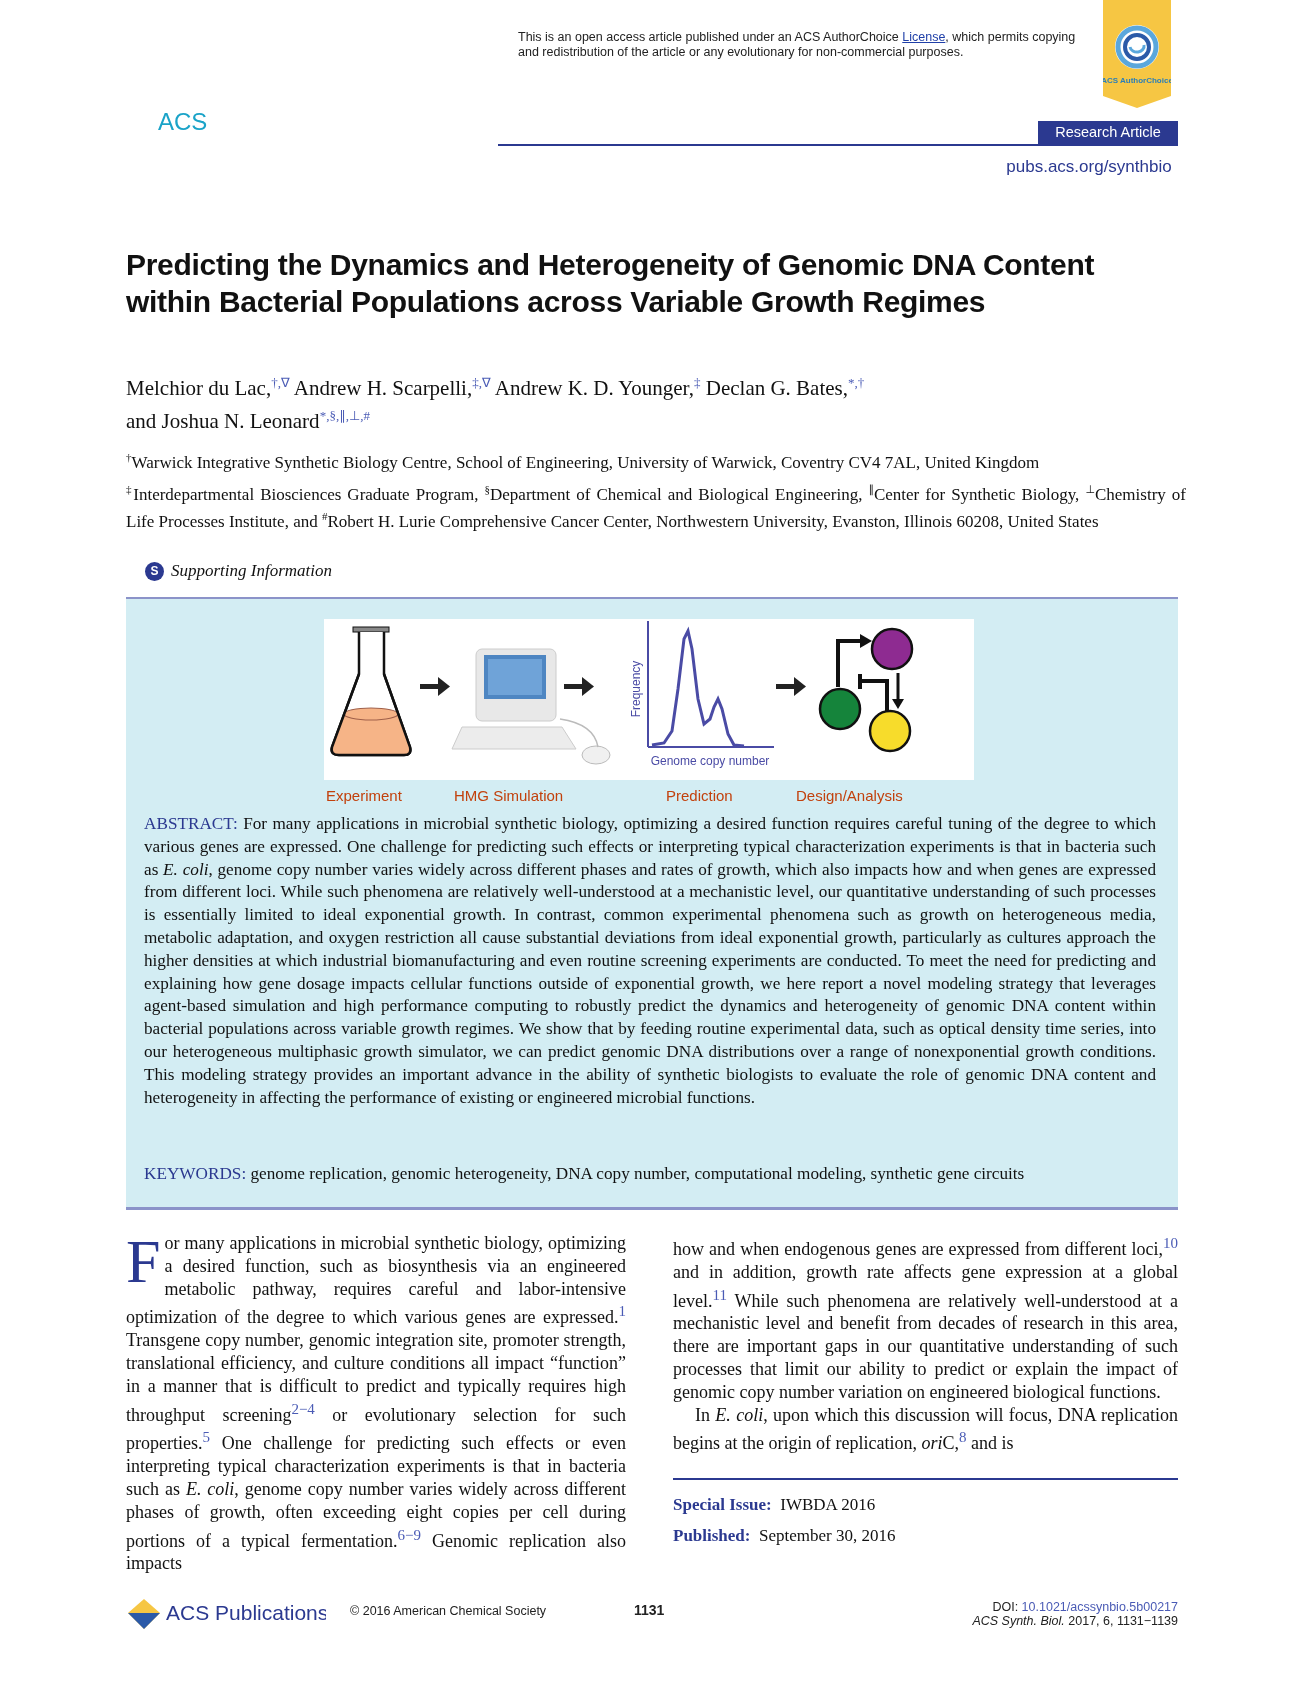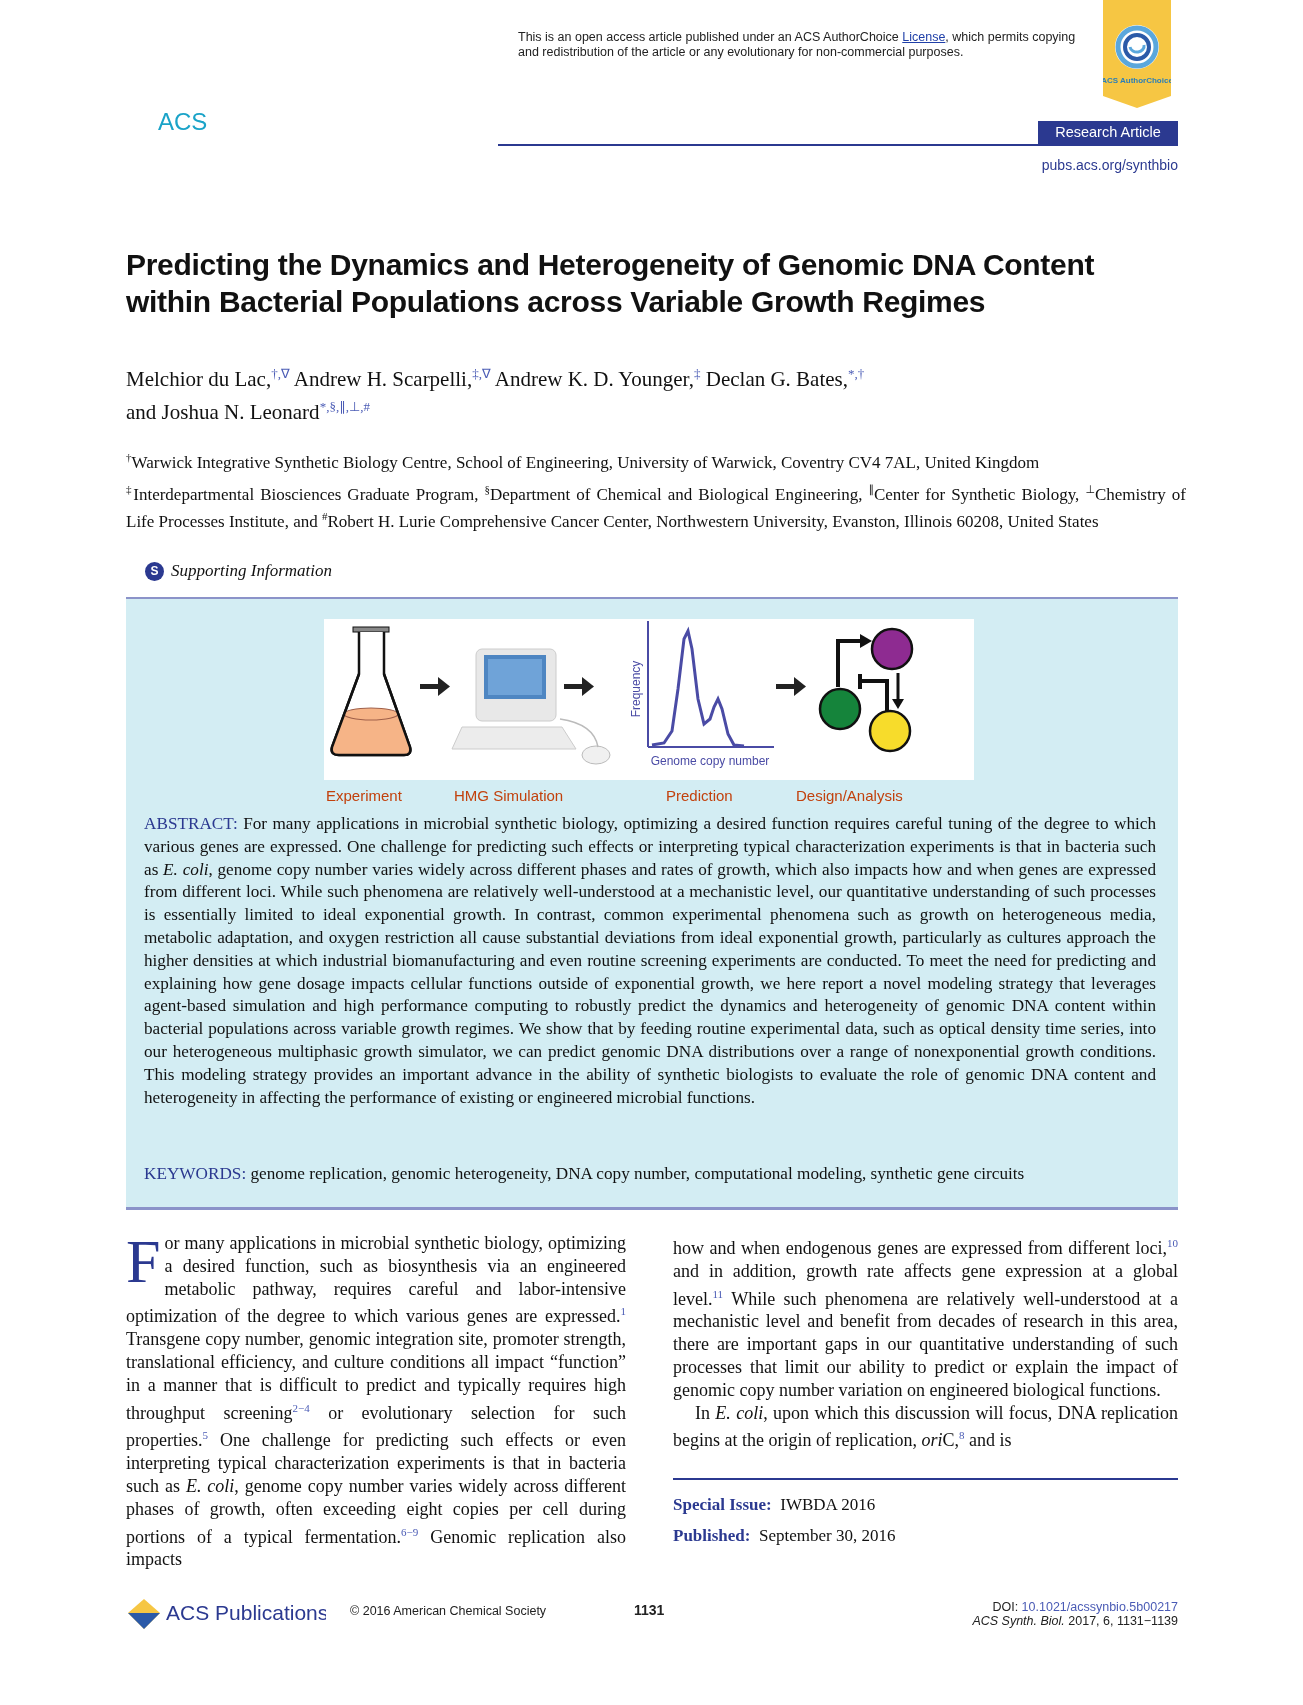--- a/index.html
+++ b/index.html
@@ -12,25 +12,25 @@
   #ribbon { left:1103px; top:0; width:84px; height:108px; }
 
   
   #logo { left:126px; top:108px; height:80px; width:400px; }
   #logo .acs { position:absolute; left:32px; top:0; font-family:"Liberation Sans", sans-serif; font-size:24px; color:#1aa3c8; letter-spacing:0px; }
   #logo .synth { position:absolute; left:0; top:14px; font-family:"Liberation Sans", sans-serif; font-size:52px; color:#2b3990; letter-spacing:-1px; white-space:nowrap; }
   #logo .synth b { font-weight:bold; }
   #logo .synth span.thin { font-weight:normal; }
   #header-rule { left:498px; top:144px; width:680px; height:2px; background:#2b3990; }
   #badge { left:1038px; top:121px; width:140px; height:23px; background:#2b3990; color:#fff; font-family:"Liberation Sans", sans-serif; font-size:14.5px; text-align:center; line-height:23px; }
-  #site { left:1000px; top:157px; width:178px; text-align:right; font-family:"Liberation Sans", sans-serif; font-size:14px; color:#2b3990; }
+  #site { left:1000px; top:157px; width:178px; text-align:center; font-family:"Liberation Sans", sans-serif; font-size:17px; color:#2b3990; }
 
   
   #title { left:126px; top:246px; width:1000px; font-family:"Liberation Sans", sans-serif; font-weight:bold; font-size:30px; line-height:37px; color:#111; letter-spacing:-0.3px; }
-  #authors { left:126px; top:360px; width:1060px; font-size:21px; line-height:28px; }
+  #authors { left:126px; top:369px; width:1060px; font-size:21px; line-height:28px; }
   #authors sup { color:#4a5bb5; font-size:13px; }
   #affils { left:126px; top:446px; width:1060px; font-size:17px; line-height:23px; text-align:justify; }
   #affils sup { font-size:11px; }
   #si { left:145px; top:561px; font-size:17px; font-style:italic; }
   #si .s { display:inline-block; width:19px; height:19px; border-radius:50%; background:#2b3990; color:#fff; font-style:normal; font-family:"Liberation Sans", sans-serif; font-size:12px; font-weight:bold; text-align:center; line-height:19px; margin-right:7px; vertical-align:1px; }
 
   
   #abstract-box { left:126px; top:597px; width:1052px; height:608px; background:#d3edf3; border-top:2px solid #8b93c9; border-bottom:3px solid #8b93c9; }
   #toc { left:198px; top:20px; width:650px; height:161px; background:#fff; }
   .toc-label { position:absolute; top:168px; font-family:"Liberation Sans", sans-serif; font-size:15px; color:#c2410c; white-space:nowrap; }
@@ -38,21 +38,21 @@
   #abstract-text .lab { color:#2b3990; }
   #keywords { left:18px; top:565px; width:1012px; font-size:17.2px; }
   #keywords .lab { color:#2b3990; }
   #keywords .kw { }
 
   
   .col { font-size:18px; line-height:22.8px; text-align:justify; }
   #col-left { left:126px; top:1232px; width:500px; }
   #col-right { left:673px; top:1232px; width:505px; }
   .dropcap { float:left; font-size:62px; line-height:50px; color:#2b3990; margin:4px 4px 0 0; font-family:"Liberation Serif", serif; }
-  .col sup { font-size:11px; color:#4a5bb5; }
+  .col sup { font-size:15px; color:#4a5bb5; }
   .indent { text-indent:22px; }
 
   #meta-rule { left:673px; top:1478px; width:505px; height:2px; background:#2b3990; }
   #meta { left:673px; top:1493px; width:505px; font-size:17px; line-height:23px; }
   #meta .lab { color:#2b3990; font-weight:bold; }
 
   
   #footer-logo { left:126px; top:1593px; height:40px; }
   #footer-copy { left:350px; top:1604px; font-family:"Liberation Sans", sans-serif; font-size:12.5px; color:#222; }
   #footer-page { left:634px; top:1602px; font-family:"Liberation Sans", sans-serif; font-size:14px; font-weight:bold; color:#222; }

